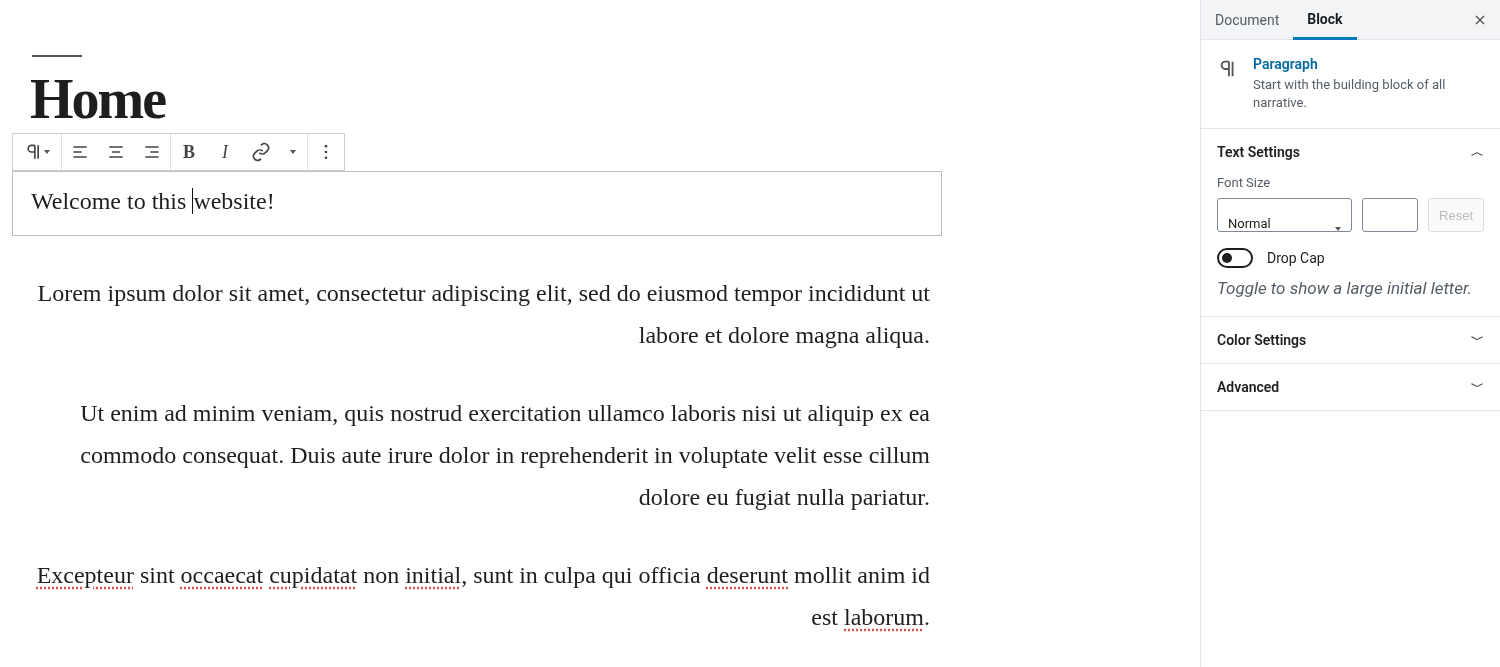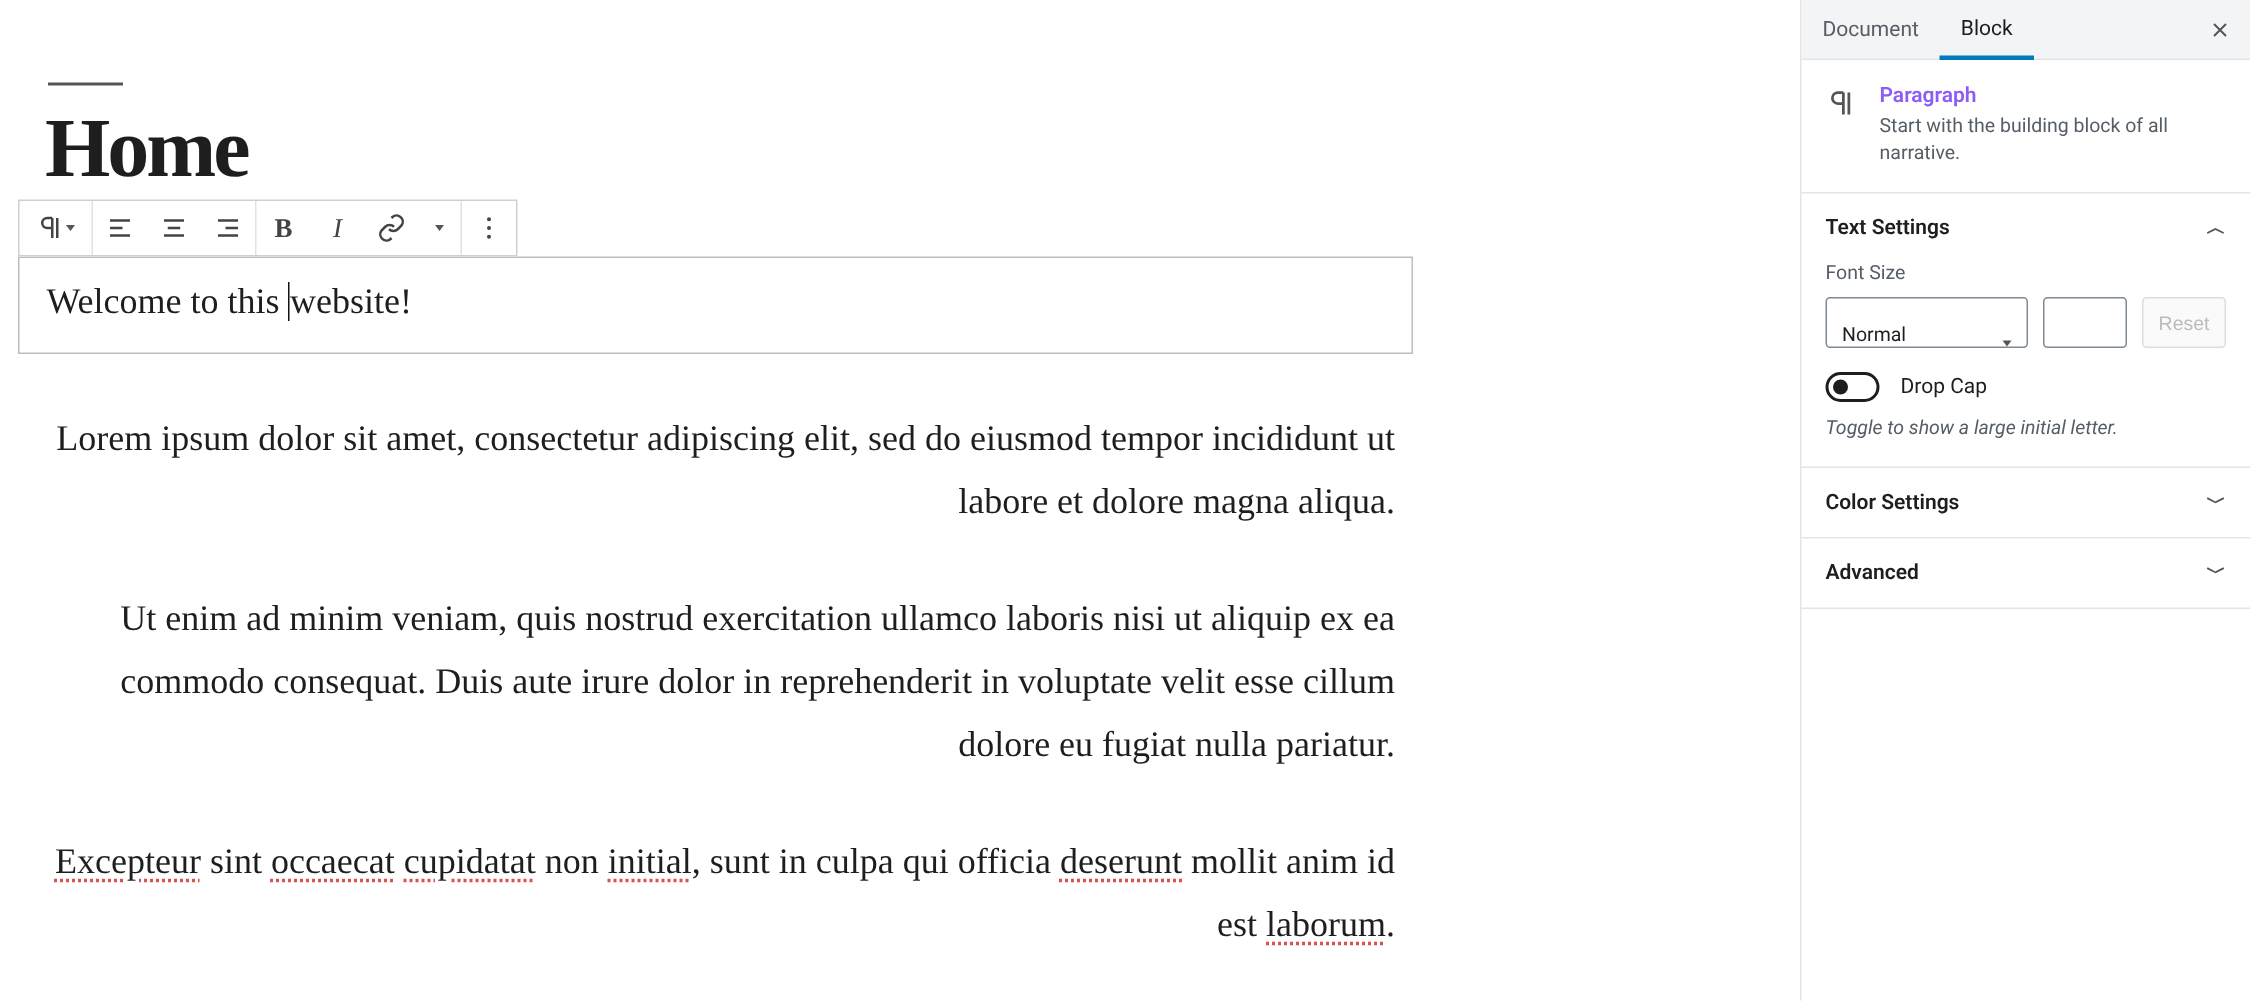--- a/index.html
+++ b/index.html
@@ -114,40 +114,40 @@
     padding: 0 14px;
     height:100%;
     display:flex;
     align-items:center;
     font-size:14px;
     color:#555d66;
     cursor:pointer;
   }
   .side-tab.active {
     color:#191e23;
-    font-weight:400;
+    font-weight:700;
     border-bottom: 3px solid #007cba;
     margin-bottom:-1px;
   }
   .side-close {
     margin-left:auto;
     width:40px;height:40px;
     display:flex;align-items:center;justify-content:center;
     color:#555;
     cursor:pointer;
     font-size:18px;
   }
   .block-id {
     display:flex;
     gap:14px;
     padding:16px;
     border-bottom:1px solid #e2e4e7;
   }
   .block-id svg { width:22px;height:22px;color:#555;flex-shrink:0;margin-top:2px;}
-  .block-id .bt { font-weight:600; font-size:14px; color:#8b5cf6; }
+  .block-id .bt { font-weight:600; font-size:14px; color:#0369a1; }
   .block-id .bd { font-size:13px; color:#555d66; margin-top:4px; line-height:1.4;}
   .panel {
     border-bottom:1px solid #e2e4e7;
   }
   .panel-head {
     display:flex;
     align-items:center;
     justify-content:space-between;
     padding:14px 16px;
     font-weight:600;
@@ -209,21 +209,21 @@
     content:"";
     position:absolute;
     width:10px;height:10px;
     border-radius:50%;
     background:#1e1e1e;
     top:3px;left:3px;
   }
   .toggle-label { font-size:14px; color:#1e1e1e; }
   .hint {
     font-style:italic;
-    font-size:13px;
+    font-size:17px;
     color:#555d66;
     margin-top:10px;
   }
 </style>
 </head>
 <body>
 
 <div class="editor">
   <div class="title-accent"></div>
   <h1 class="page-title">Home</h1>

